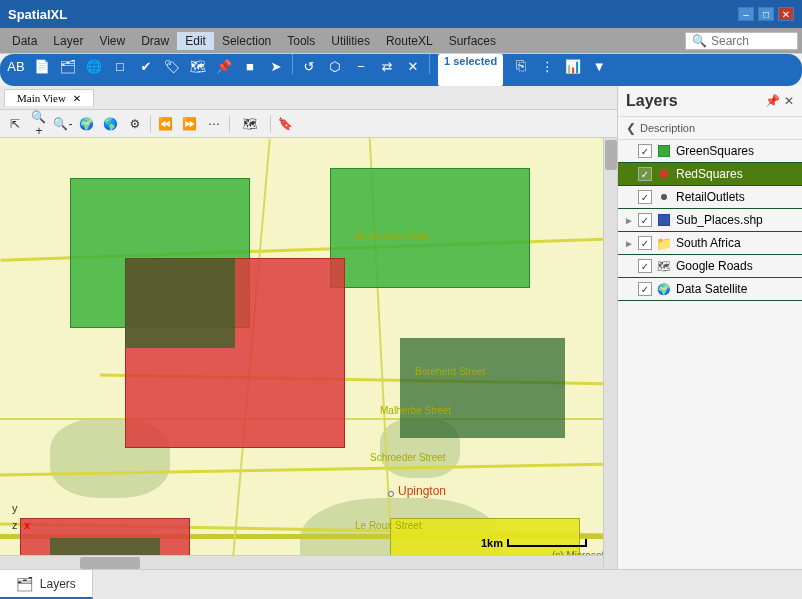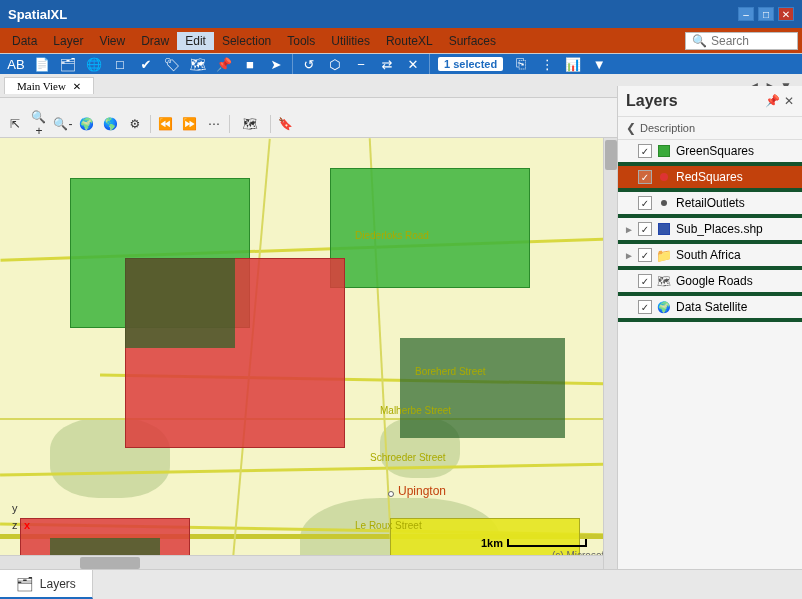--- a/index.html
+++ b/index.html
@@ -10,33 +10,33 @@
       display: flex; align-items: center; justify-content: space-between;
       background: #1e5fa8; color: white; height: 28px; padding: 0 8px;
     }
     #title-bar .title { font-size: 13px; font-weight: bold; }
     #title-bar .win-controls { display: flex; gap: 4px; }
     #title-bar .win-btn { width: 16px; height: 14px; background: #4a8ed4; border: 1px solid #3a7ec4; cursor: pointer; display: flex; align-items: center; justify-content: center; font-size: 10px; color: white; }
     #title-bar .win-btn.close { background: #c0392b; }
 
     
     #menu-bar {
-      display: flex; align-items: center; background: #c2410c; height: 26px;
+      display: flex; align-items: center; background: #a3a3a3; height: 26px;
       border-bottom: 1px solid #ccc; padding: 0 4px;
     }
     #menu-bar .menu-item { padding: 2px 8px; cursor: pointer; font-size: 12px; color: #222; }
     #menu-bar .menu-item.active { background: #ccddf0; }
     #menu-bar .search-area { margin-left: auto; display: flex; align-items: center; border: 1px solid #bbb; background: white; padding: 1px 6px; }
     #menu-bar .search-area input { border: none; outline: none; font-size: 12px; width: 80px; }
     #menu-bar .search-icon { color: #555; margin-right: 4px; font-size: 12px; }
 
     
     #toolbar {
-      display: flex; align-items: center; background: #1e6bbf; height: 20px;
-      padding: 0 4px; gap: 2px;
+      display: flex; background: #1e6bbf; height: 32px;
+      padding: 0 4px; gap: 2px; border-radius: 14px;
     }
     .tb-btn {
       width: 24px; height: 24px; background: transparent; border: 1px solid transparent;
       cursor: pointer; display: flex; align-items: center; justify-content: center;
       color: white; font-size: 13px; border-radius: 2px;
     }
     .tb-separator { width: 1px; height: 20px; background: rgba(255,255,255,0.3); margin: 0 2px; }
     .tb-selected-badge { background: white; color: #1e6bbf; font-size: 11px; font-weight: bold; padding: 1px 6px; border-radius: 2px; margin: 0 4px; }
 
     
@@ -105,23 +105,23 @@
 
     #layers-desc {
       padding: 4px 8px; font-size: 11px; color: #555; border-bottom: 1px solid #ddd;
       display: flex; align-items: center; gap: 4px;
     }
     #layers-desc .back-btn { cursor: pointer; color: #555; font-size: 12px; }
 
     #layers-list { flex: 1; overflow-y: auto; }
     .layer-item {
       display: flex; align-items: center; padding: 3px 6px; gap: 4px;
-      cursor: pointer; font-size: 12px; border-bottom: 4px solid #14532d;
-    }
-    .layer-item.selected { background: #c2410c; color: white; }
+      cursor: pointer; font-size: 12px; border-bottom: 1px solid #14532d;
+    }
+    .layer-item.selected { background: #4d7c0f; color: white; }
     .layer-item.selected .layer-name { color: white; }
     .layer-check { width: 14px; height: 14px; border: 1px solid #999; background: white; display: flex; align-items: center; justify-content: center; font-size: 10px; flex-shrink: 0; }
     .layer-check.checked::after { content: '✓'; color: #333; font-size: 10px; }
     .layer-item.selected .layer-check { border-color: #aaa; background: rgba(255,255,255,0.2); }
     .layer-item.selected .layer-check.checked::after { color: white; }
     .layer-arrow { font-size: 10px; color: #888; flex-shrink: 0; width: 10px; }
     .layer-icon { width: 16px; height: 16px; flex-shrink: 0; display: flex; align-items: center; justify-content: center; }
     .layer-name { flex: 1; }
 
     

